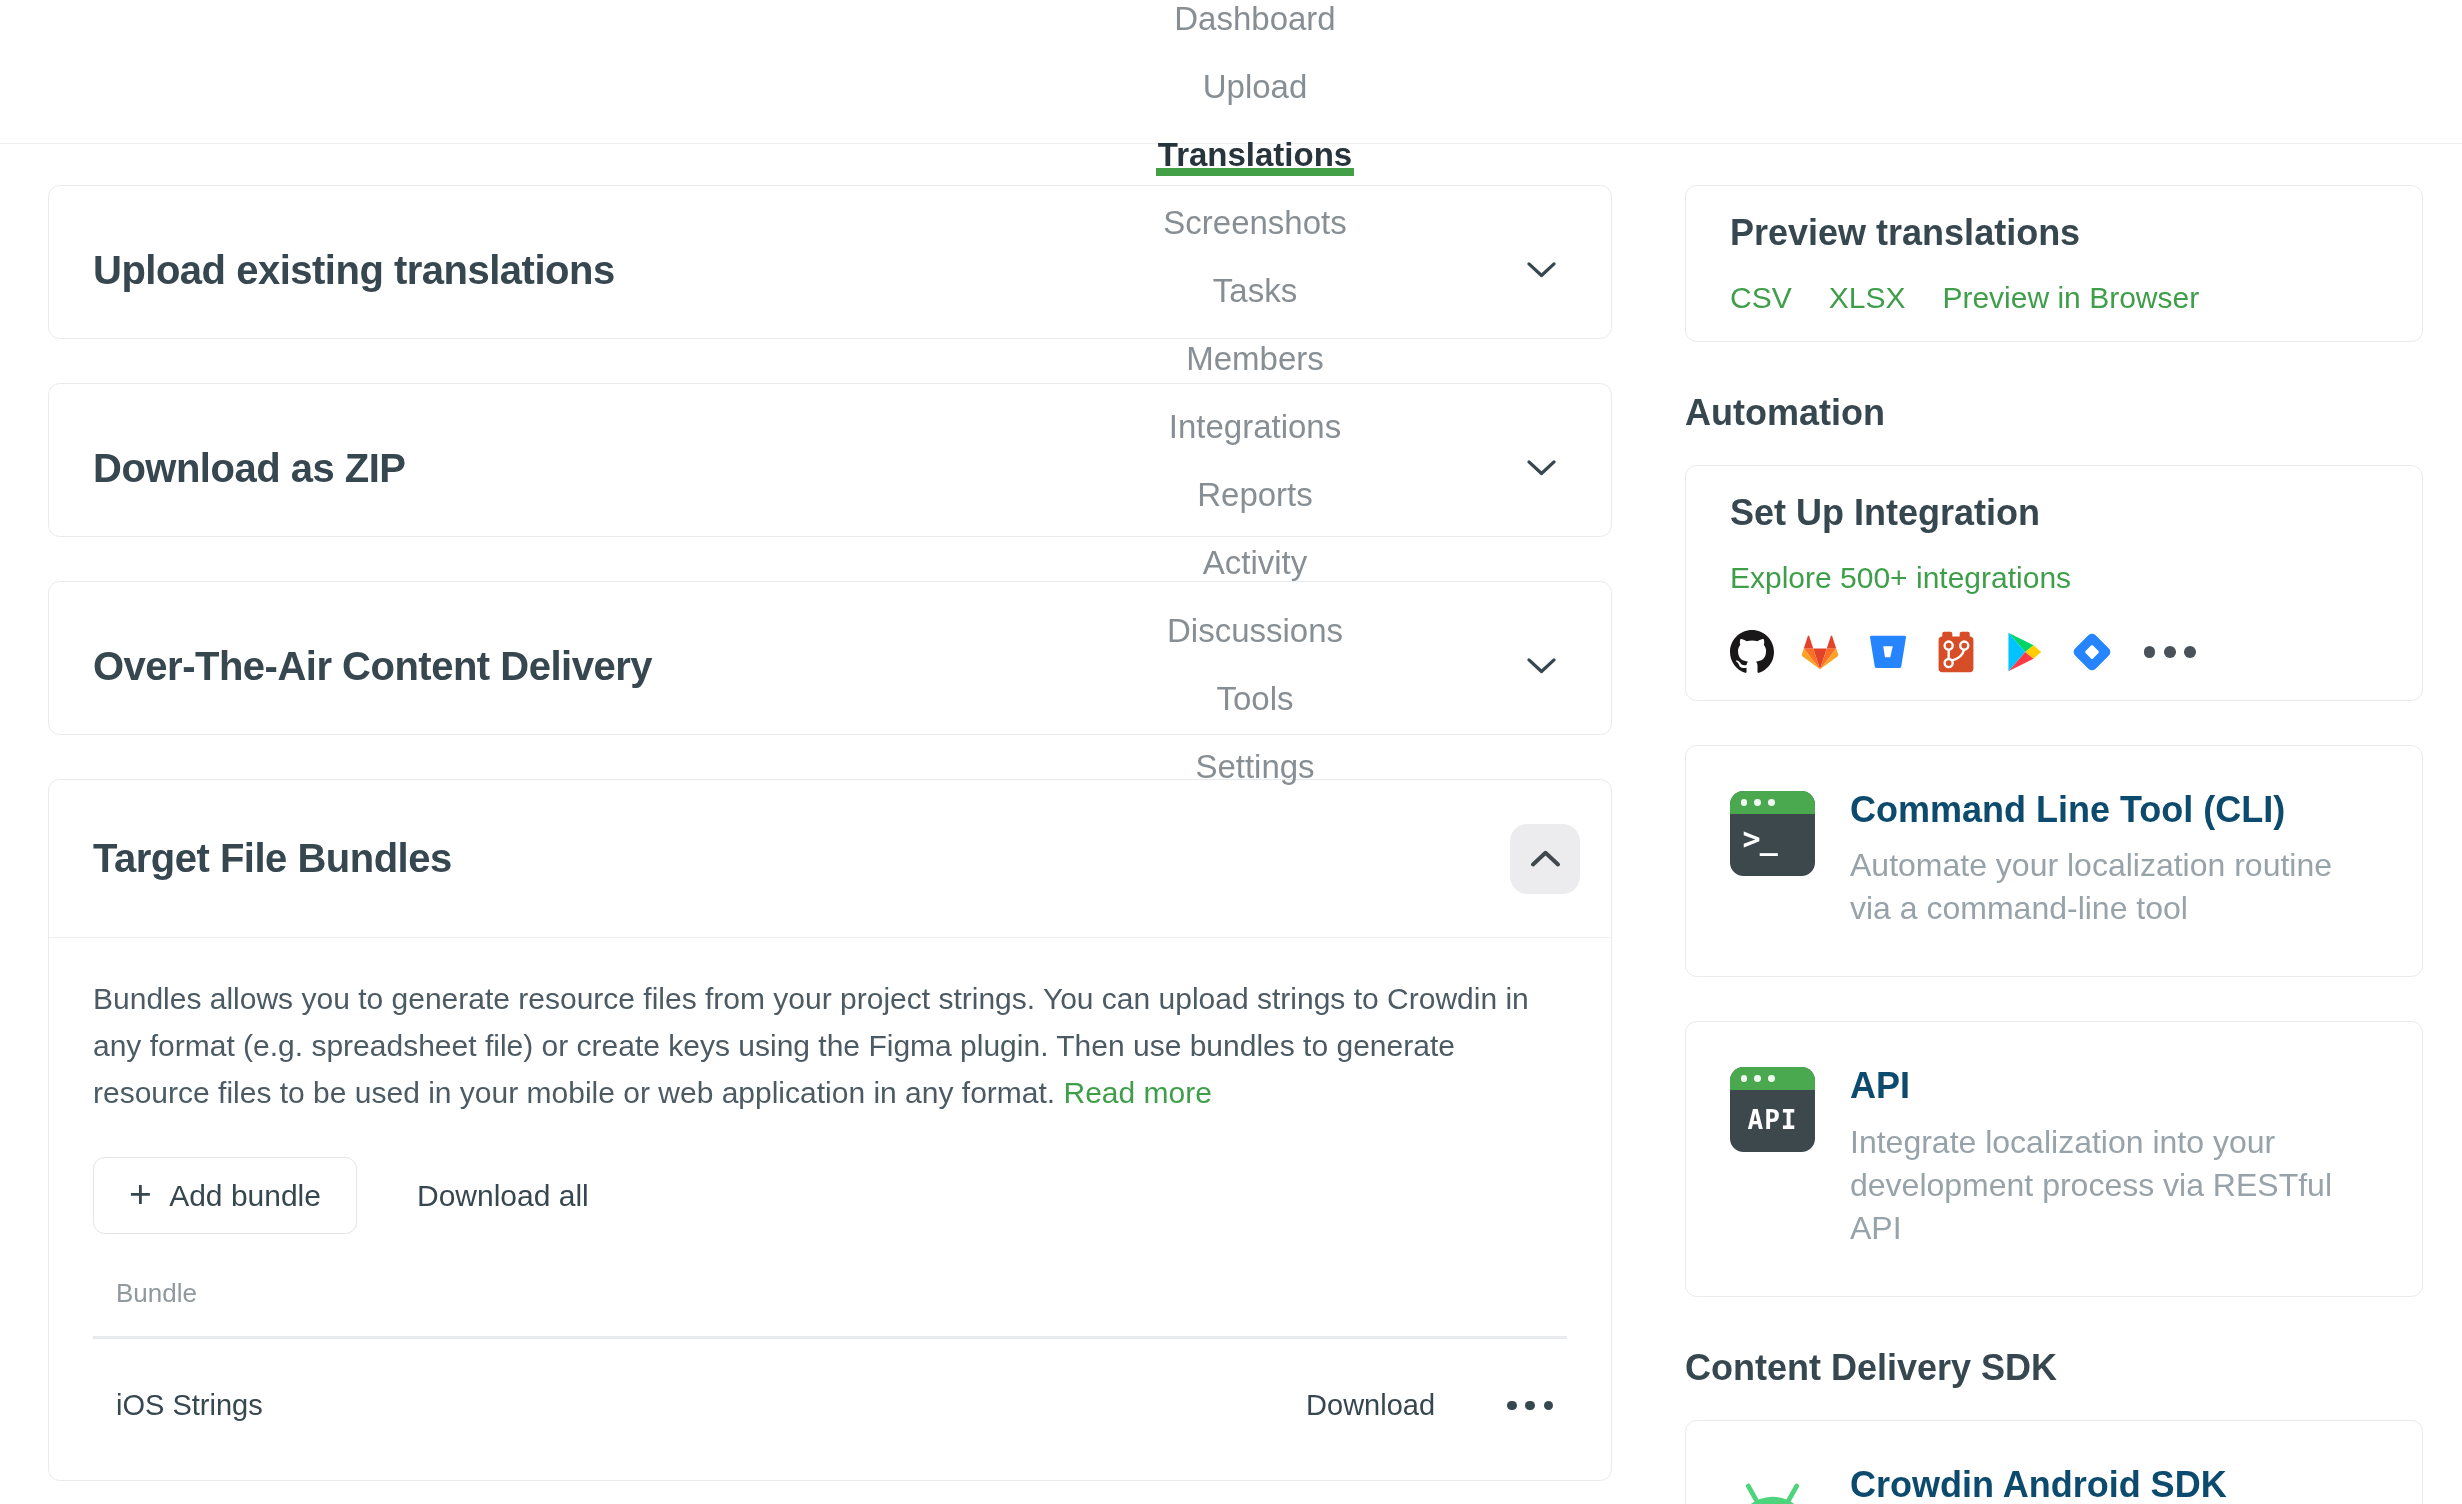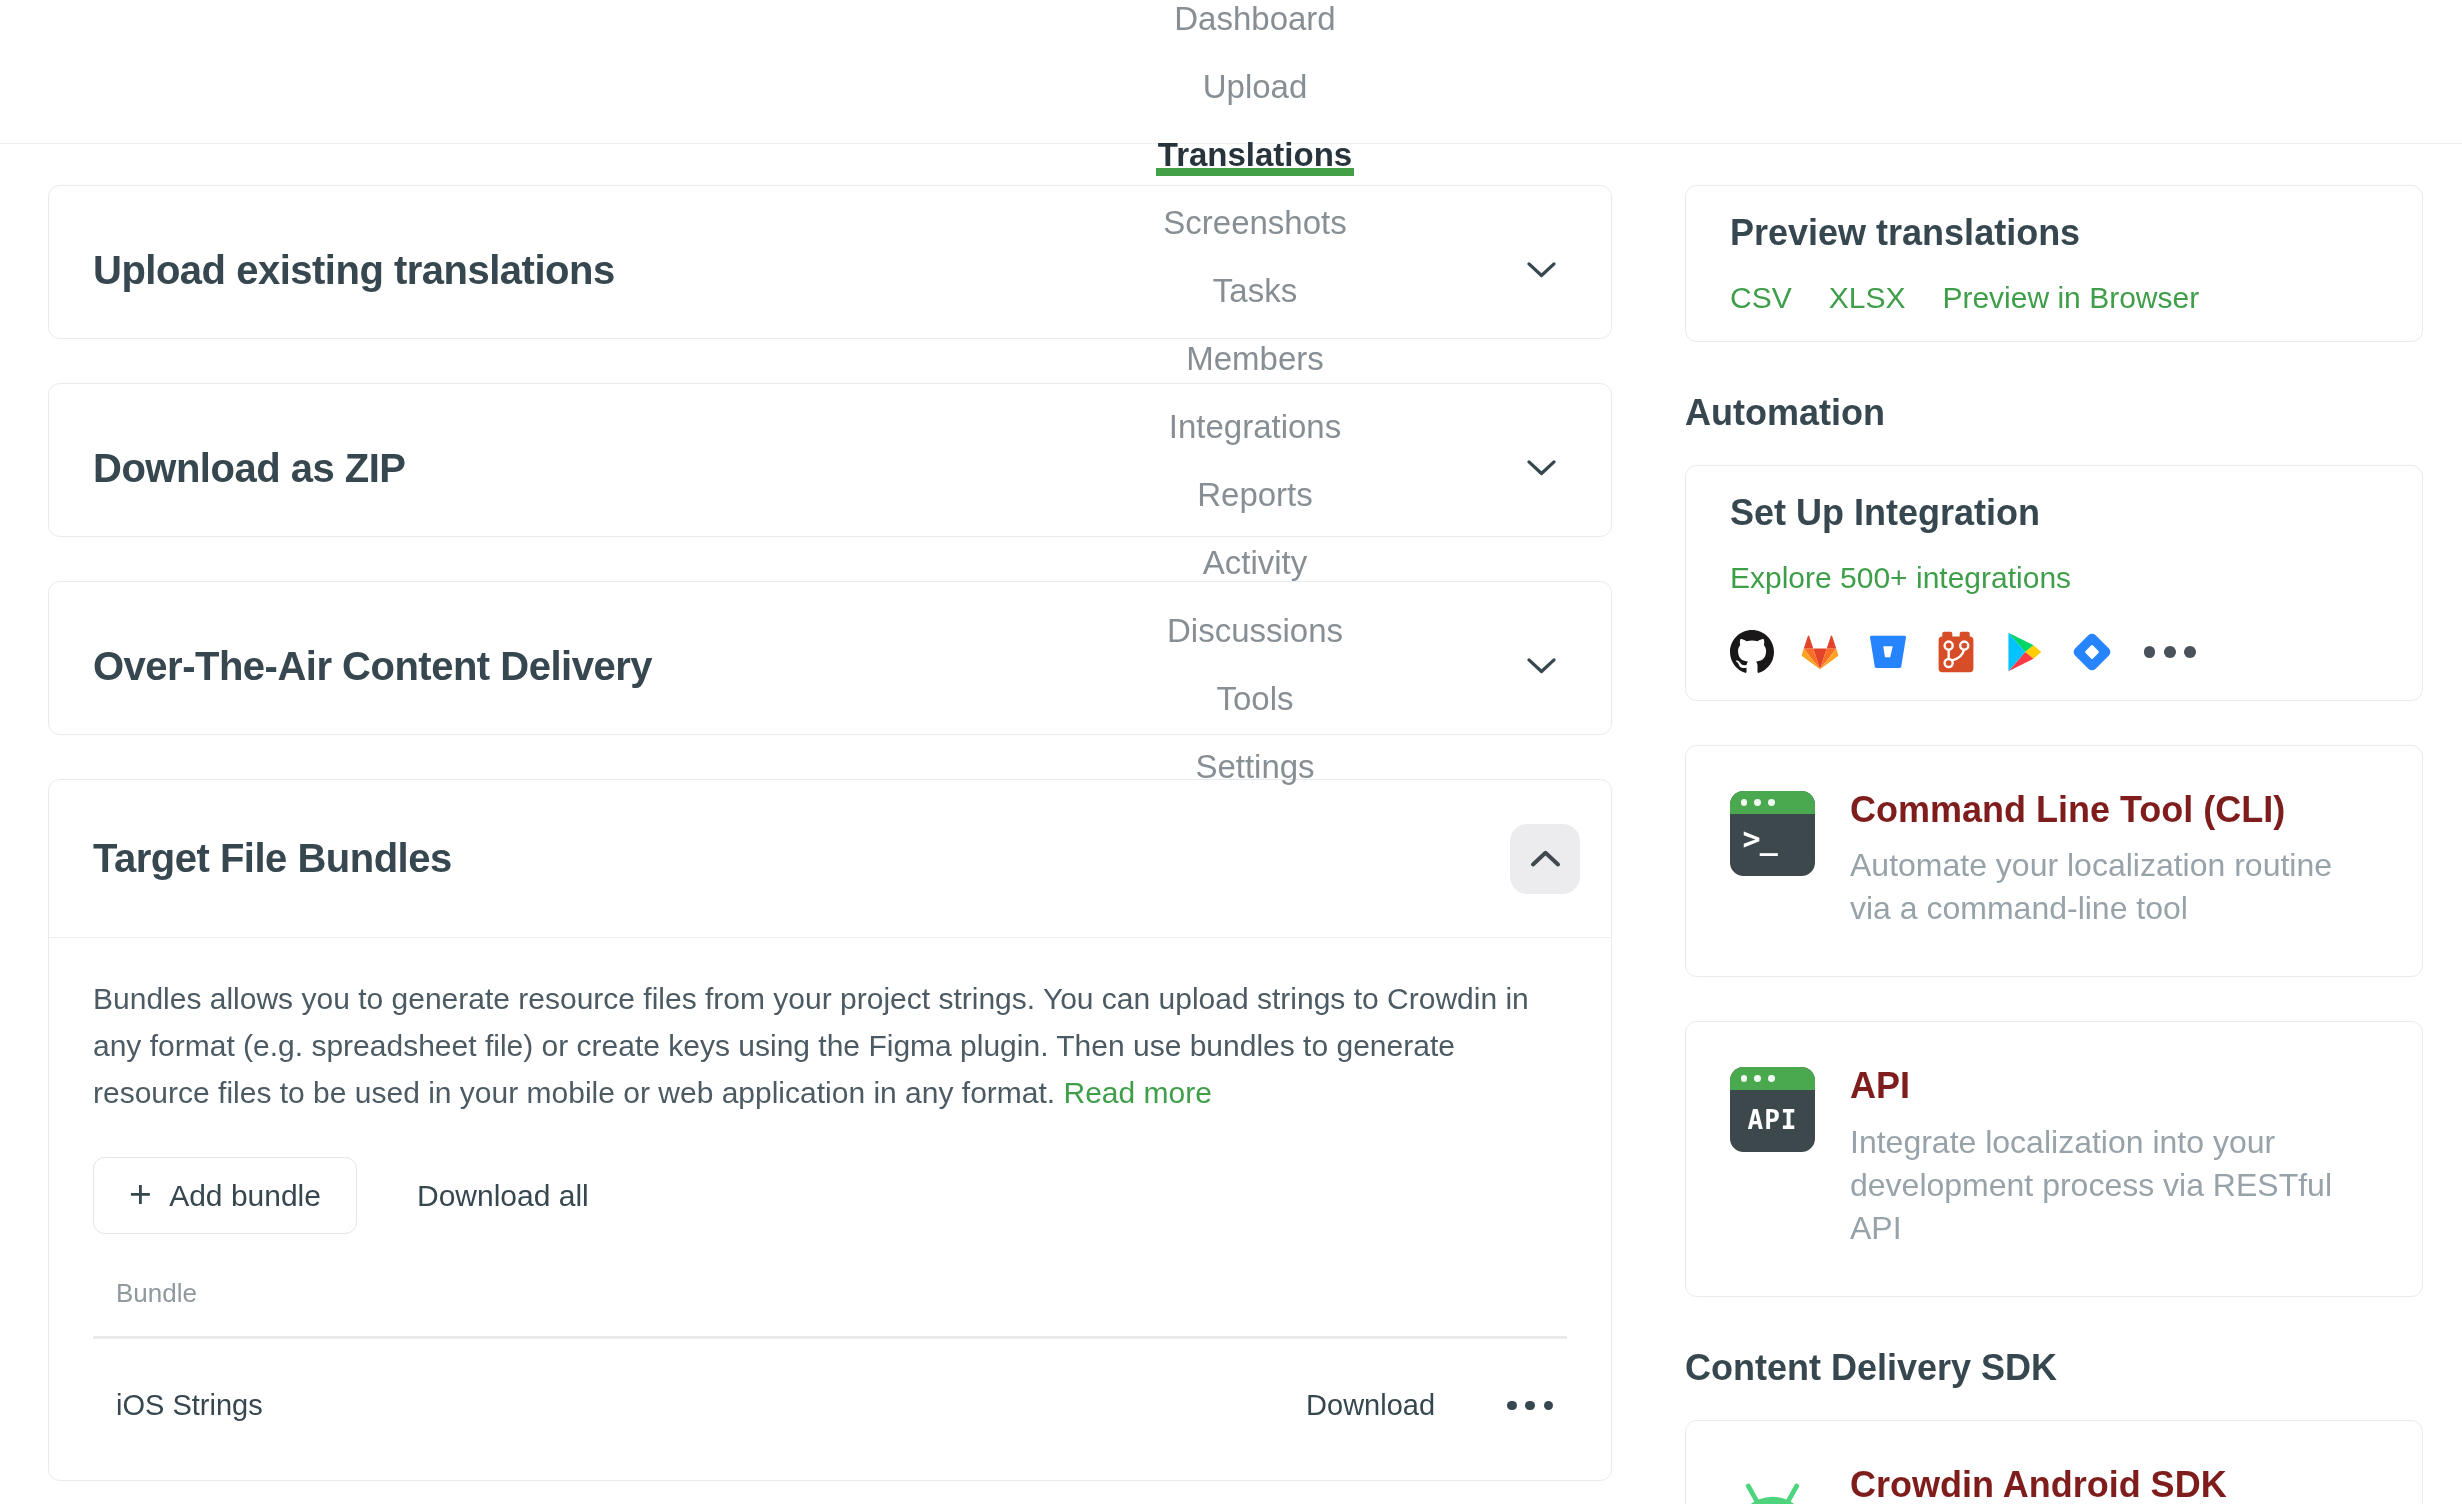--- a/index.html
+++ b/index.html
@@ -81,21 +81,21 @@
                flex:none; background:#3d484d; margin-top:5.8px; }
   .tool-icon .bar { height:23px; background:#4aa84e; display:flex; align-items:center;
                     gap:6.8px; padding-left:10.6px; }
   .tool-icon .bar i { width:6.8px; height:6.8px; border-radius:50%; background:#fff;
                       opacity:.92; }
   .tool-icon .tbody { color:#fff; font-family:"DejaVu Sans Mono", monospace;
                       font-weight:bold; }
   .tbody.cli { font-size:30px; padding:7.7px 0 0 12.6px; letter-spacing:-1px; }
   .tbody.api { font-size:26px; text-align:center; padding-top:14.5px; letter-spacing:1px; }
   .tool-info { min-width:0; }
-  .tool-title { font-size:36px; font-weight:700; color:#7f1d1d; margin:3.9px 0 13.5px; }
+  .tool-title { font-size:36px; font-weight:700; color:#0c4a6e; margin:3.9px 0 13.5px; }
   .tool-desc { font-size:32px; line-height:43px; color:#97a2a9; }
   .android-icon { width:85px; height:85px; flex:none; margin-top:1.9px; }
 </style>
 </head>
 <body>
 
 <nav class="nav">
   <div class="nav-item">
       <span>Dashboard</span>
     </div>

